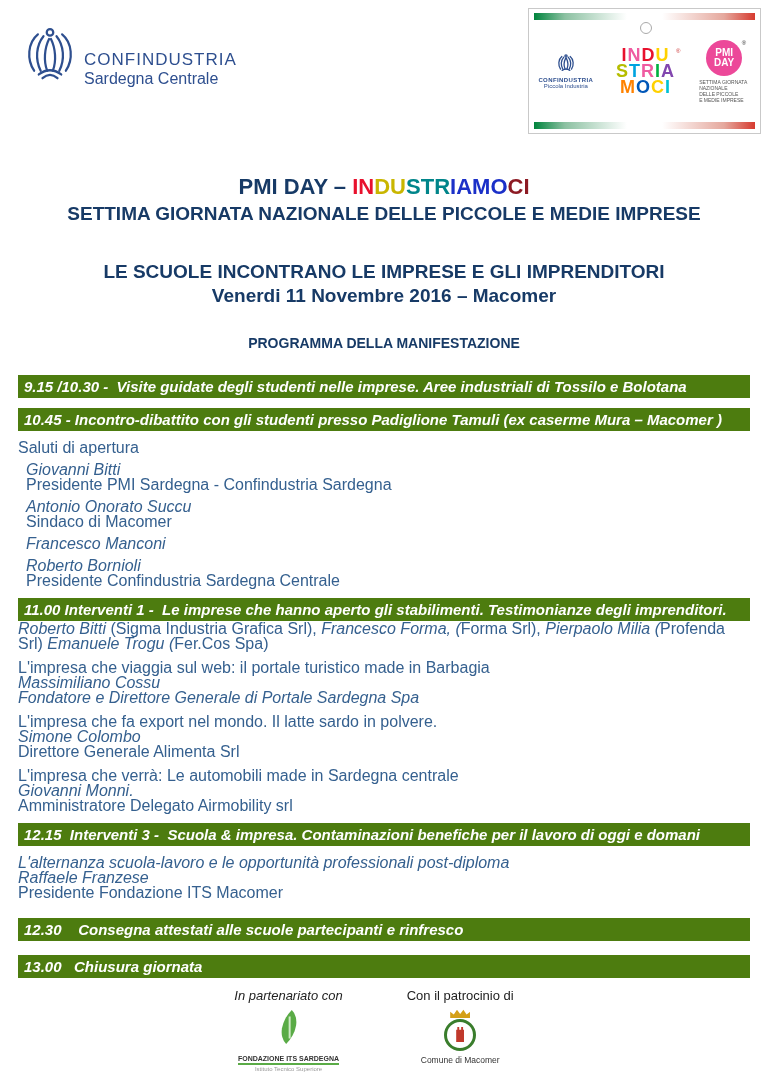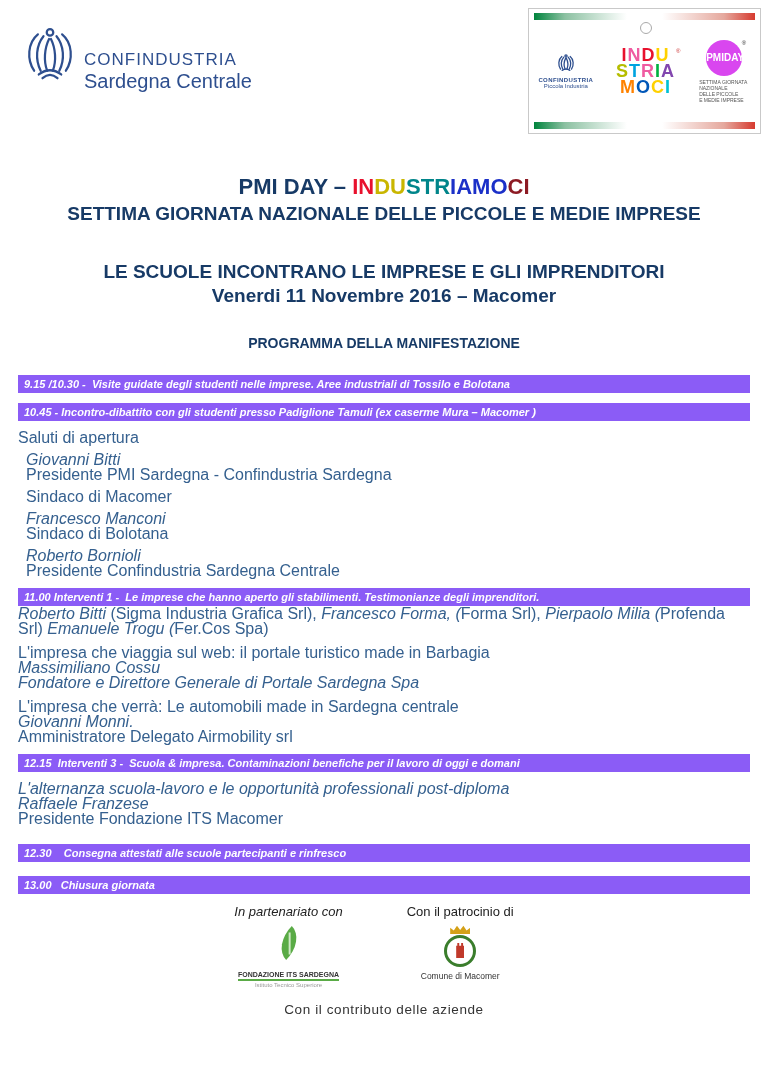--- a/index.html
+++ b/index.html
@@ -6,50 +6,50 @@
   .page{
     position:relative;width:768px;height:1087px;margin:0 auto;background:#ffffff;
     font-family:"Liberation Sans",sans-serif;overflow:hidden;
   }
   
   .header{position:relative;height:150px;}
   .org-logo{position:absolute;left:22px;top:24px;display:flex;align-items:flex-start;}
   .org-logo svg{display:block;}
   .org-text{margin-left:6px;margin-top:26px;color:#2e4f8f;}
   .org-text .l1{font-size:17px;letter-spacing:1px;font-weight:500;}
-  .org-text .l2{font-size:20px;font-weight:500;}
+  .org-text .l2{font-size:16px;font-weight:500;}
   .badge{
     position:absolute;left:528px;top:8px;width:233px;height:126px;background:#fff;
     border:1px solid #c9c9c9;box-sizing:border-box;
   }
   .flagbar{position:absolute;left:5px;right:5px;height:7px;
     background:linear-gradient(90deg,#00843d 0%,#8cc1a2 14%,#ffffff 42%,#ffffff 58%,#e5a89d 86%,#d63a2f 100%);}
   .flagbar.top{top:4px;} .flagbar.bot{bottom:4px;}
   .hole{position:absolute;left:50%;top:13px;width:10px;height:10px;margin-left:-5px;border:1.5px solid #aaa;border-radius:50%;background:#fff;}
   .badge-inner{position:absolute;left:0;right:0;top:14px;bottom:14px;display:flex;align-items:center;justify-content:space-around;}
   .mini-conf{width:64px;text-align:center;color:#2e4f8f;}
   .mini-conf .mc1{font-size:6px;letter-spacing:.4px;font-weight:600;}
   .mini-conf .mc2{font-size:6px;}
   .stacked{width:76px;text-align:center;font-weight:800;font-size:18px;line-height:16px;letter-spacing:1px;position:relative;}
   .stacked .reg{position:absolute;top:-4px;right:2px;font-size:6px;color:#c33;font-weight:400;}
   .pmi-wrap{width:62px;text-align:center;}
-  .pmi-circle{width:36px;height:36px;border-radius:50%;background:#d946ef;color:#fff;margin:0 auto;
-    display:flex;flex-direction:row;align-items:center;justify-content:flex-start;font-weight:800;font-size:10px;line-height:10px;position:relative;}
+  .pmi-circle{width:36px;height:36px;border-radius:50%;background:#ec4899;color:#fff;margin:0 auto;
+    display:flex;flex-direction:column;align-items:center;justify-content:center;font-weight:800;font-size:10px;line-height:10px;position:relative;}
   .pmi-circle .reg{position:absolute;top:-2px;right:-4px;color:#333;font-size:6px;font-weight:400;}
   .pmi-sub{margin-top:3px;font-size:5px;line-height:6px;color:#555;text-align:left;padding-left:6px;}
   
   .titles{text-align:center;color:#173a66;}
   .t1{font-size:22px;font-weight:bold;margin-top:24px;}
   .t2{font-size:19px;font-weight:bold;margin-top:3px;}
   .t3{font-size:19px;font-weight:bold;margin-top:36px;}
   .t4{font-size:19px;font-weight:bold;margin-top:2px;}
   .t5{font-size:14px;font-weight:bold;margin-top:28px;}
   
   .content{margin:0 18px;color:#35608f;}
-  .bar{background:#8b5cf6;color:#fff;font-style:italic;font-weight:bold;font-size:11px;
+  .bar{background:#4d7c0f;color:#fff;font-style:italic;font-weight:bold;font-size:15px;
     padding:3px 21px 3px 6px;white-space:pre-wrap;margin-top:10px;}
   .bar.first{margin-top:24px;}
   .content p{margin:0;font-size:16px;line-height:15px;}
   .entry{margin-top:7px;margin-left:8px;}
   .group{margin-top:9px;}
   .i{font-style:italic;}
   .speakers{margin:5px 0 2px 0;font-size:11.5px;line-height:14px;}
   .gap16{margin-top:16px;} .gap14{margin-top:14px;} .gap20{margin-bottom:18px;}
   
   .partners{display:flex;justify-content:center;gap:64px;margin-top:10px;color:#222;transform:translateX(-10px);}
@@ -158,41 +158,46 @@
     <div class="bar first">9.15 /10.30 -  Visite guidate degli studenti nelle imprese. Aree industriali di Tossilo e Bolotana</div>
     <div class="bar">10.45 - Incontro-dibattito con gli studenti presso Padiglione Tamuli (ex caserme Mura – Macomer )</div>
 
     <div class="group">
       <p>Saluti di apertura</p>
       <div class="entry">
         <p class="i">Giovanni Bitti</p>
         <p>Presidente  PMI Sardegna - Confindustria Sardegna</p>
       </div>
       <div class="entry">
+        <p class="i">Antonio Onorato Succu</p>
         <p>Sindaco di Macomer</p>
       </div>
       <div class="entry">
         <p class="i">Francesco Manconi</p>
-        <p>Sindaco di Bolotana</p>
       </div>
       <div class="entry">
         <p class="i">Roberto Bornioli</p>
         <p>Presidente Confindustria Sardegna Centrale</p>
       </div>
     </div>
 
     <div class="bar">11.00 Interventi 1 -  Le imprese che hanno aperto gli stabilimenti. Testimonianze degli imprenditori.</div>
 
     <p class="speakers"><span class="i">Roberto Bitti</span><span> (Sigma Industria Grafica Srl), </span><span class="i">Francesco Forma, (</span><span>Forma Srl), </span><span class="i">Pierpaolo Milia (</span><span>Profenda Srl) </span><span class="i">Emanuele Trogu (</span><span>Fer.Cos Spa)</span></p>
 
 
     <div class="group">
       <p>L'impresa che viaggia sul web: il portale turistico made in Barbagia</p>
       <p class="i">Massimiliano Cossu</p>
       <p class="i">Fondatore e Direttore Generale di Portale Sardegna Spa</p>
+    </div>
+    <div class="group">
+      <p>L'impresa che fa export nel mondo. Il latte sardo in polvere.</p>
+      <p class="i">Simone Colombo</p>
+      <p>Direttore Generale Alimenta Srl</p>
     </div>
     <div class="group">
       <p>L'impresa che verrà: Le automobili made in Sardegna centrale</p>
       <p class="i">Giovanni Monni.</p>
       <p>Amministratore Delegato Airmobility srl</p>
     </div>
 
     <div class="bar">12.15  Interventi 3 -  Scuola &amp; impresa. Contaminazioni benefiche per il lavoro di oggi e domani</div>
 
     <div class="group gap20">

